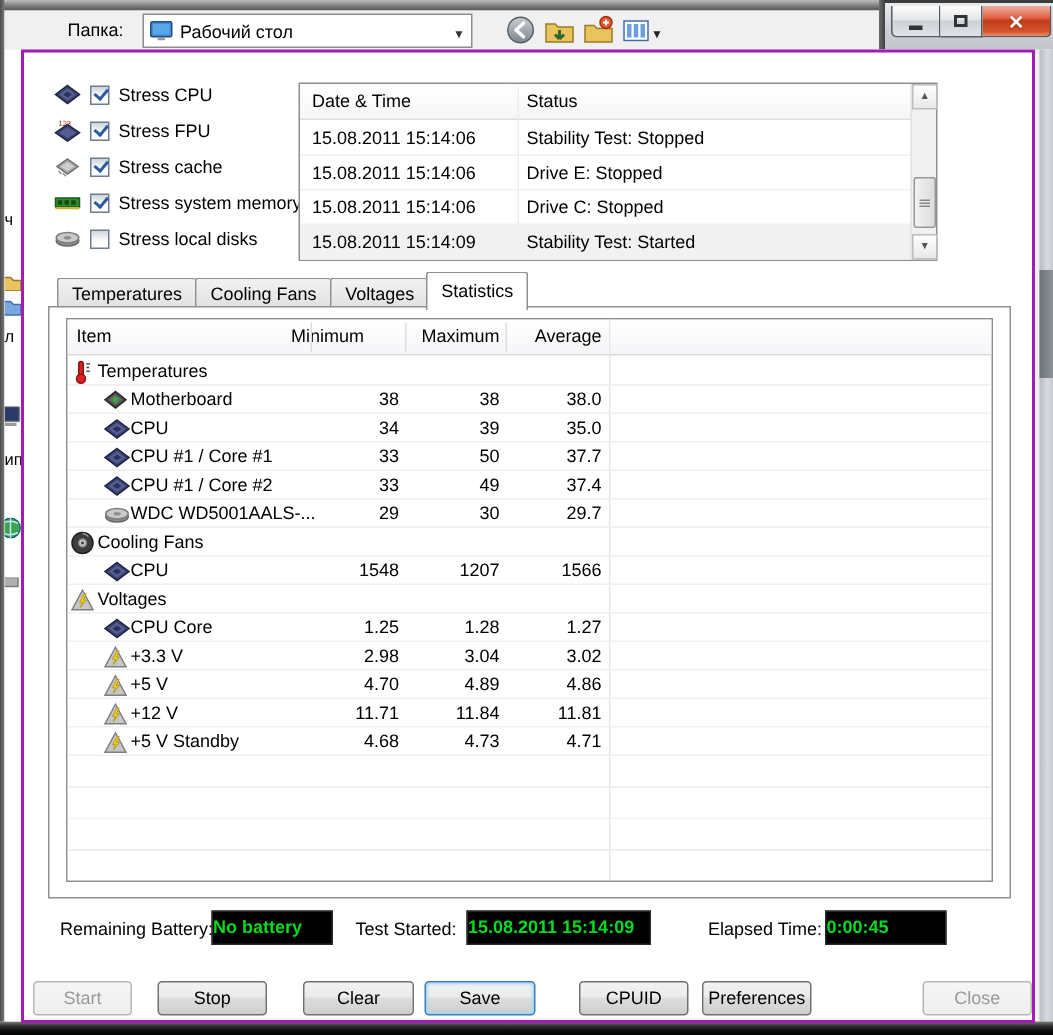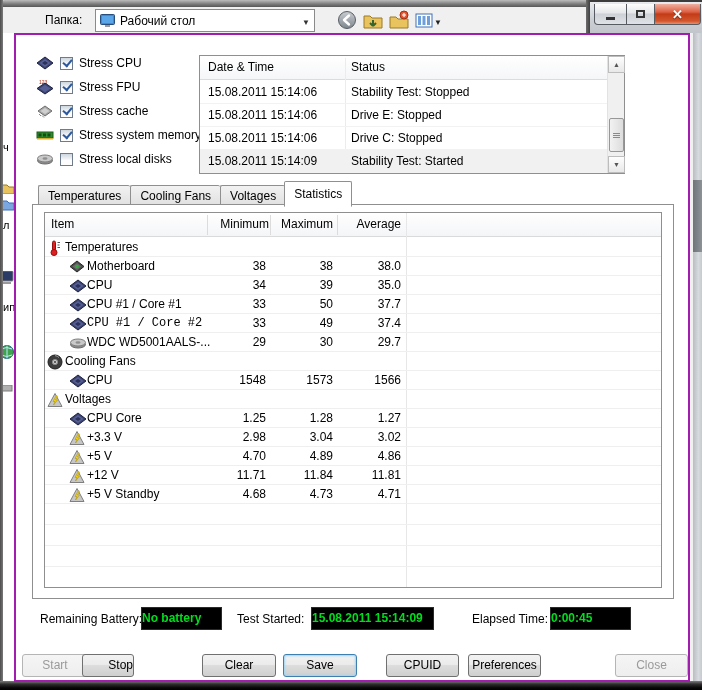--- a/index.html
+++ b/index.html
@@ -73,21 +73,21 @@
   .tab { height:22px; padding:0 9px; line-height:21px; background:linear-gradient(180deg,#f2f2f2,#e0e0e0); border:1px solid #8f8f8f; border-right:none; border-radius:2px 2px 0 0; position:relative; }
   .tab:last-child { border-right:1px solid #8f8f8f; }
   .tab.active { height:26px; line-height:24px; background:#fff; z-index:3; border-right:1px solid #8f8f8f; margin-left:-1px; border-bottom:1px solid #fff; }
   .tabpage { position:absolute; left:16px; top:169px; width:642px; height:395px; border:1px solid #8f8f8f; background:#fff; z-index:2; }
 
   
   .stats { position:absolute; left:11px; top:7px; width:618px; height:376px; border:1px solid #8f8f8f; background:#fff; overflow:hidden; }
   .st-header { position:absolute; left:0; top:0; width:100%; height:24px; background:linear-gradient(180deg,#ffffff,#f4f5f7); border-bottom:1px solid #d9dadc; }
   .st-header span { position:absolute; top:4px; }
   .st-h-item { left:6px; }
-  .st-h-min { left:166px; width:58px; text-align:right; }
+  .st-h-min { left:149px; width:58px; text-align:left; }
   .st-h-max { left:226px; width:62px; text-align:right; }
   .st-h-avg { left:293px; width:63px; text-align:right; }
   .st-hline { position:absolute; top:2px; width:1px; height:20px; background:#dcdcdc; }
   .st-vline-full { position:absolute; left:361px; top:0; width:1px; height:100%; background:#e7e7e7; }
   .st-row { position:absolute; left:0; width:100%; height:19px; border-bottom:1px solid #efefef; }
   .st-row .icon { position:absolute; top:2px; width:16px; height:15px; }
   .st-row .lbl { position:absolute; top:2px; white-space:nowrap; }
   .st-row .v { position:absolute; top:2px; text-align:right; }
   .st-row .vmin { left:163px; width:58px; }
   .st-row .vmax { left:226px; width:62px; }
@@ -374,21 +374,21 @@
               <span class="v vavg">37.7</span>
             </div>
             <div class="st-row" style="top: 101px;">
               <span class="icon" style="left: 24px;">
                 <svg width="18" height="16" viewBox="0 0 18 16">
                   <polygon points="9,2 17,8 9,14 1,8" fill="#3b4370" stroke="#1d2140"></polygon>
                   <polygon points="9,4 14.5,8 9,12 3.5,8" fill="#565f94"></polygon>
                   <polygon points="9,6 12,8 9,10 6,8" fill="#2b315a"></polygon>
                 </svg>
               </span>
-              <span class="lbl" style="left: 42px; font-family: Liberation Mono, monospace;">CPU #1 / Core #2</span>
+              <span class="lbl" style="left: 42px;">CPU #1 / Core #2</span>
               <span class="v vmin">33</span>
               <span class="v vmax">49</span>
               <span class="v vavg">37.4</span>
             </div>
             <div class="st-row" style="top: 120px;">
               <span class="icon" style="left: 24px;">
                 <svg width="18" height="16" viewBox="0 0 18 16">
                   <ellipse cx="9" cy="9.5" rx="7.5" ry="3.5" fill="#8f8f8f" stroke="#6a6a6a"></ellipse>
                   <ellipse cx="9" cy="7.5" rx="7.5" ry="3.5" fill="#c9c9c9" stroke="#7d7d7d"></ellipse>
                   <ellipse cx="9" cy="7.5" rx="2.5" ry="1.2" fill="#8f8f8f"></ellipse>
@@ -416,21 +416,21 @@
             <div class="st-row" style="top: 158px;">
               <span class="icon" style="left: 24px;">
                 <svg width="18" height="16" viewBox="0 0 18 16">
                   <polygon points="9,2 17,8 9,14 1,8" fill="#3b4370" stroke="#1d2140"></polygon>
                   <polygon points="9,4 14.5,8 9,12 3.5,8" fill="#565f94"></polygon>
                   <polygon points="9,6 12,8 9,10 6,8" fill="#2b315a"></polygon>
                 </svg>
               </span>
               <span class="lbl" style="left: 42px;">CPU</span>
               <span class="v vmin">1548</span>
-              <span class="v vmax">1573</span>
+              <span class="v vmax">1207</span>
               <span class="v vavg">1566</span>
             </div>
             <div class="st-row" style="top: 177px;">
               <span class="icon" style="left: 2px;">
                 <svg width="16" height="16" viewBox="0 0 16 16">
                   <polygon points="8,1.5 15,14.5 1,14.5" fill="#c6c6c6" stroke="#7f7f7f"></polygon>
                   <polygon points="9,4 6,9.5 8,9.5 6.5,13 10.5,8 8.5,8 10.5,4" fill="#f5d310" stroke="#a88c00" stroke-width="0.5"></polygon>
                 </svg>
               </span>
               <span class="lbl" style="left: 20px;">Voltages</span>
@@ -508,21 +508,21 @@
       <span class="sb-label" style="left:24px">Remaining Battery:</span>
       <div class="lcd" style="left:125px;width:81px">No battery</div>
       <span class="sb-label" style="left:221px">Test Started:</span>
       <div class="lcd" style="left:295px;width:123px">15.08.2011 15:14:09</div>
       <span class="sb-label" style="left:456px">Elapsed Time:</span>
       <div class="lcd" style="left:534px;width:81px">0:00:45</div>
     </div>
 
     <div id="buttons">
         <div class="btn disabled" style="left: 6px; width: 66px;">Start</div>
-        <div class="btn" style="left: 66px; width: 52px; text-align: right;">Stop</div>
+        <div class="btn" style="left: 89px; width: 73px;">Stop</div>
         <div class="btn" style="left: 186px; width: 74px;">Clear</div>
         <div class="btn focused" style="left: 267px; width: 74px;">Save</div>
         <div class="btn" style="left: 370px; width: 73px;">CPUID</div>
         <div class="btn" style="left: 452px; width: 73px;">Preferences</div>
         <div class="btn disabled" style="left: 599px; width: 73px;">Close</div>
       </div>
   </div>
 </div>
 
 </body></html>

